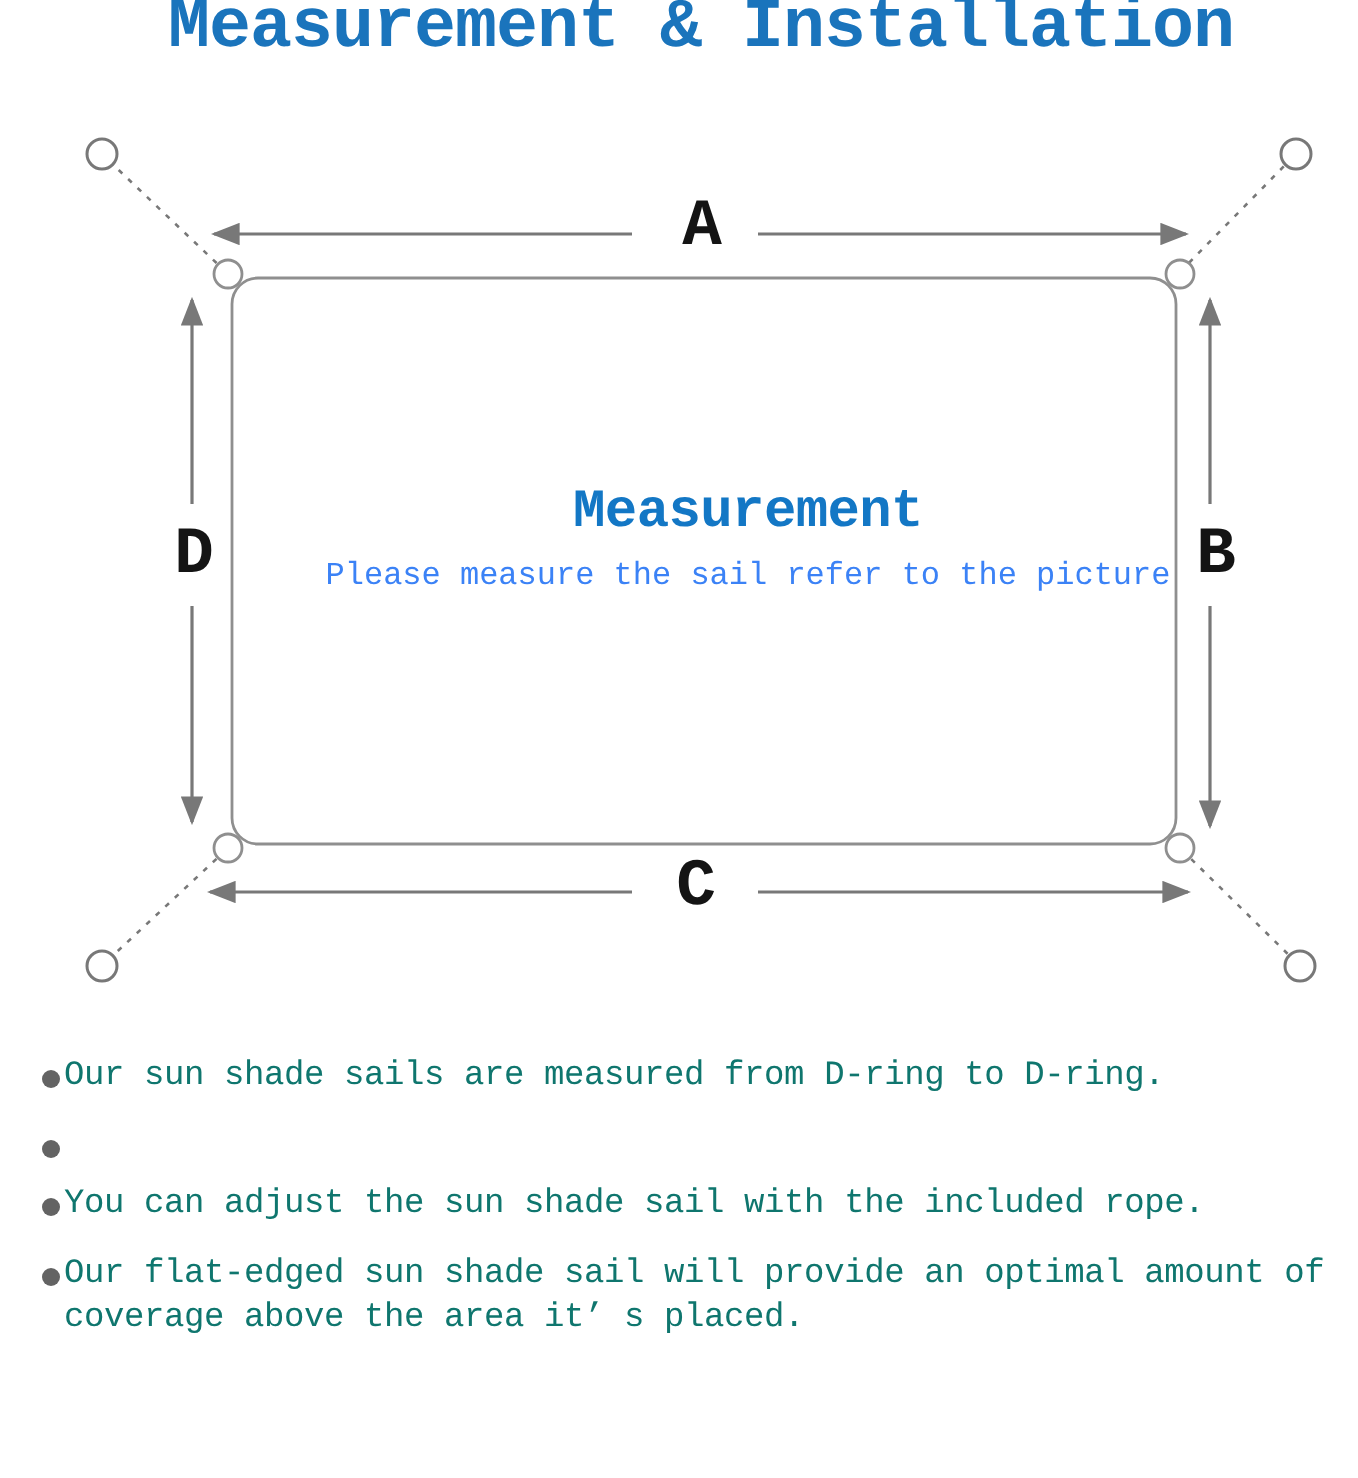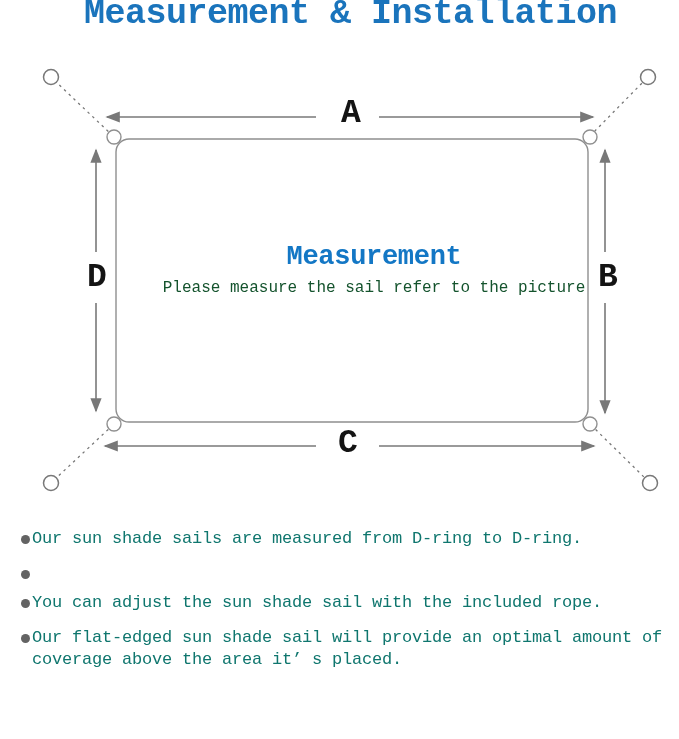--- a/index.html
+++ b/index.html
@@ -50,21 +50,21 @@
   }
   .center-heading {
     font-size: 27px;
     font-weight: 700;
     color: #1377c5;
     letter-spacing: -0.3px;
     margin-bottom: 7px;
   }
   .center-sub {
     font-size: 16px;
-    color: #14532d;
+    color: #3b82f6;
   }
   .notes {
     position: absolute;
     top: 528px;
     left: 10px;
     right: 2px;
     margin: 0;
     padding: 0;
     list-style: none;
   }

